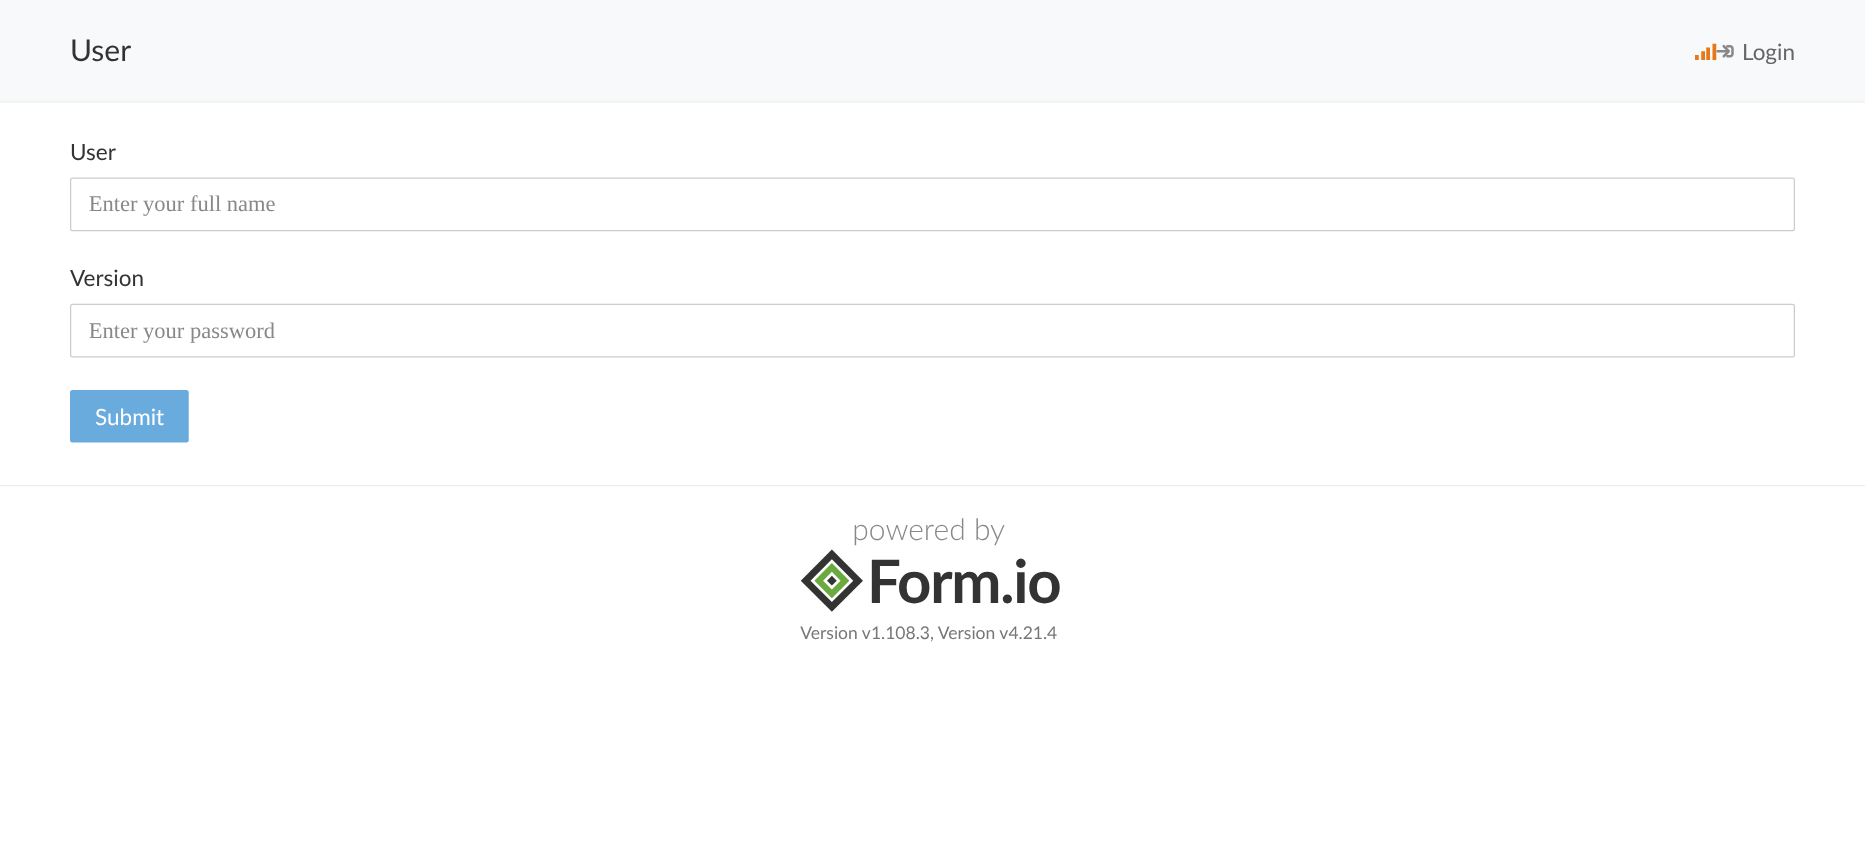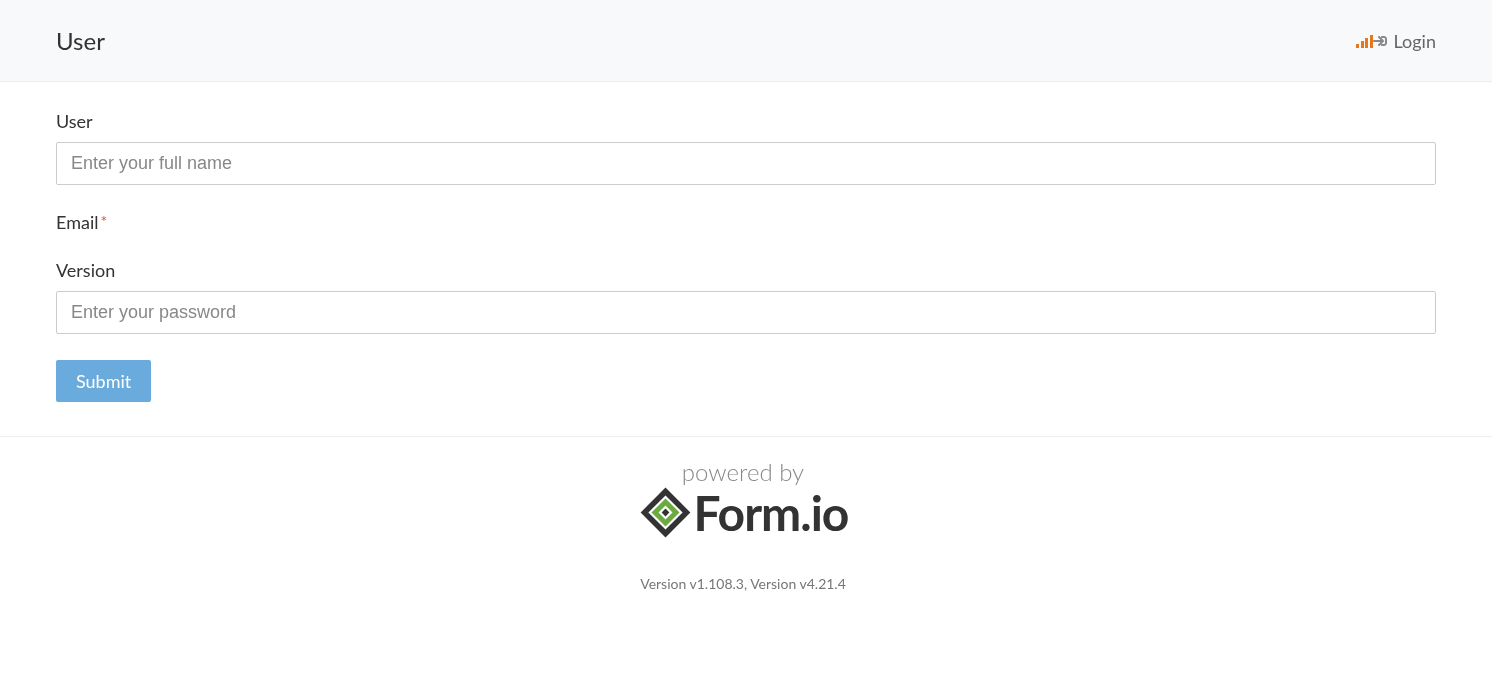--- a/index.html
+++ b/index.html
@@ -79,21 +79,21 @@
       vertical-align: top;
     }
     .form-input {
       width: 100%;
       padding: 10px 14px;
       font-size: 18px;
       border: 1px solid #ccc;
       border-radius: 2px;
       color: #a21caf;
       outline: none;
-      font-family: Liberation Sans, sans-serif;
+      font-family: Liberation Serif, serif;
     }
     .form-input::placeholder {
       color: #888;
     }
     .submit-btn {
       background: #6aabde;
       color: #fff;
       border: none;
       padding: 10px 20px;
       font-size: 18px;
@@ -111,21 +111,21 @@
       color: #888;
       font-weight: 300;
       margin-bottom: 0px;
     }
     .logo-row {
       display: flex;
       align-items: center;
       justify-content: center;
       gap: 1px;
       margin-top: -2px;
-      margin-bottom: 34px;
+      margin-bottom: 4px;
       text-align: center;
     }
     .logo-text {
       font-size: 48px;
       font-weight: 700;
       color: #333;
       letter-spacing: -1px;
     }
     .copyright, .version {
       font-size: 14px;
@@ -157,23 +157,20 @@
 <div class="form-container">
 
   <div class="form-group">
     <label class="form-label">
       <span>User</span>
     </label>
     <input class="form-input" type="text" placeholder="Enter your full name" style="">
   </div>
 
   <div class="form-group">
-    <label class="form-label">
-      <span>Email</span><span class="required">*</span>
-    </label>
   </div>
 
   <div class="form-group">
     <label class="form-label">
       <span>Version</span>
     </label>
     <input class="form-input" type="password" placeholder="Enter your password" style="">
   </div>
 
   <button class="submit-btn">Submit</button>

